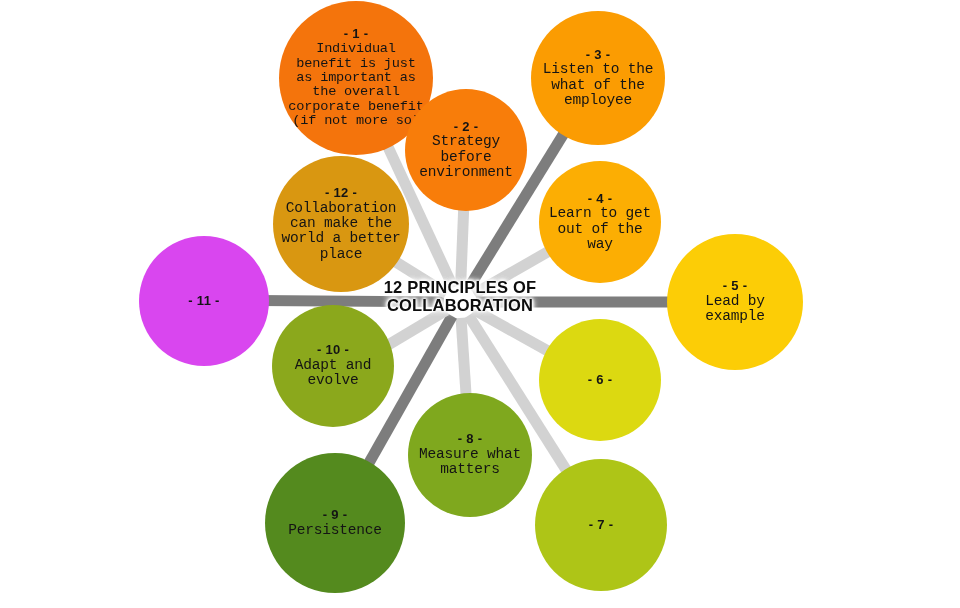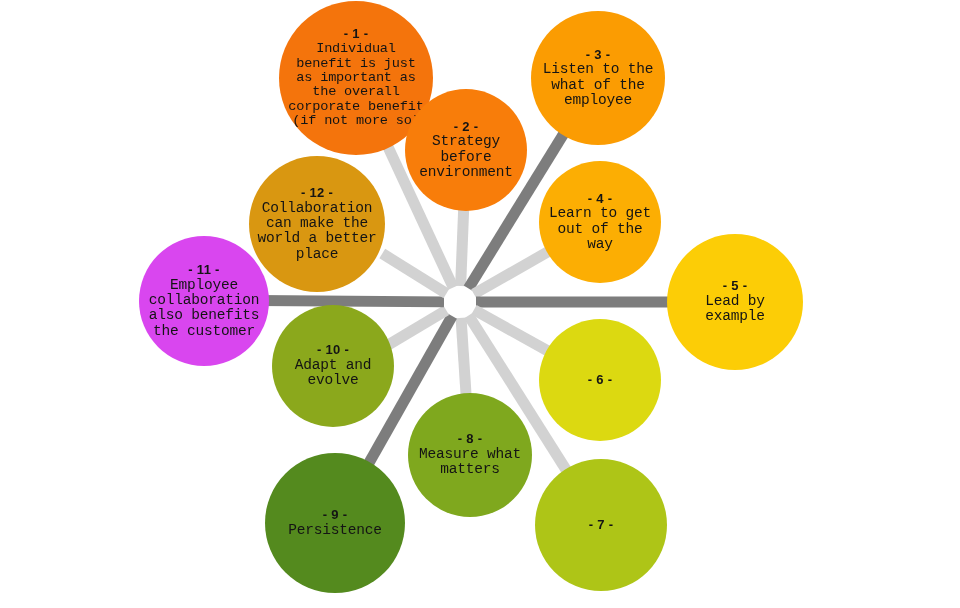--- a/index.html
+++ b/index.html
@@ -135,23 +135,26 @@
       <div class="node small" style="left: 265px; top: 453px; width: 140px; height: 140px; background: rgb(84, 138, 30);">
         <div class="num">- 9 -</div>
         <div class="txt">Persistence</div>
       </div>
       <div class="node small" style="left: 272px; top: 305px; width: 122px; height: 122px; background: rgb(139, 168, 28);">
         <div class="num">- 10 -</div>
         <div class="txt">Adapt and evolve</div>
       </div>
       <div class="node small" style="left: 139px; top: 236px; width: 130px; height: 130px; background: #d946ef;">
         <div class="num">- 11 -</div>
-        <div class="txt">Employee collaboration also benefits the customer</div>
       </div>
-      <div class="node small" style="left: 249px; top: 156px; width: 136px; height: 136px; background: rgb(217, 151, 17);">
+      <div class="node small" style="left: 273px; top: 156px; width: 136px; height: 136px; background: rgb(217, 151, 17);">
         <div class="num">- 12 -</div>
         <div class="txt">Collaboration can make the world a better place</div>
       </div>
     </div>
 
+  <div id="center-label" style="color: rgb(13, 13, 13);">
+    <span class="l1">12 PRINCIPLES OF</span>
+    <span class="l2">COLLABORATION</span>
+  </div>
 
 
 </div>
 
 </body></html>

